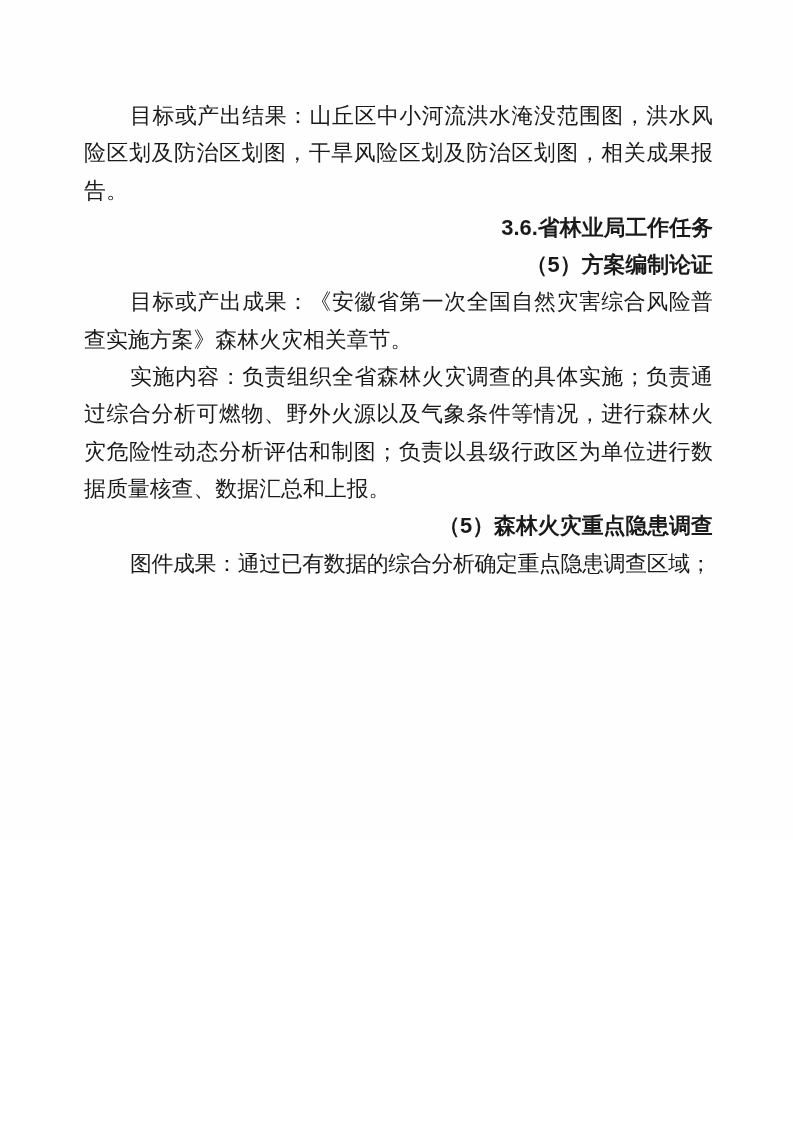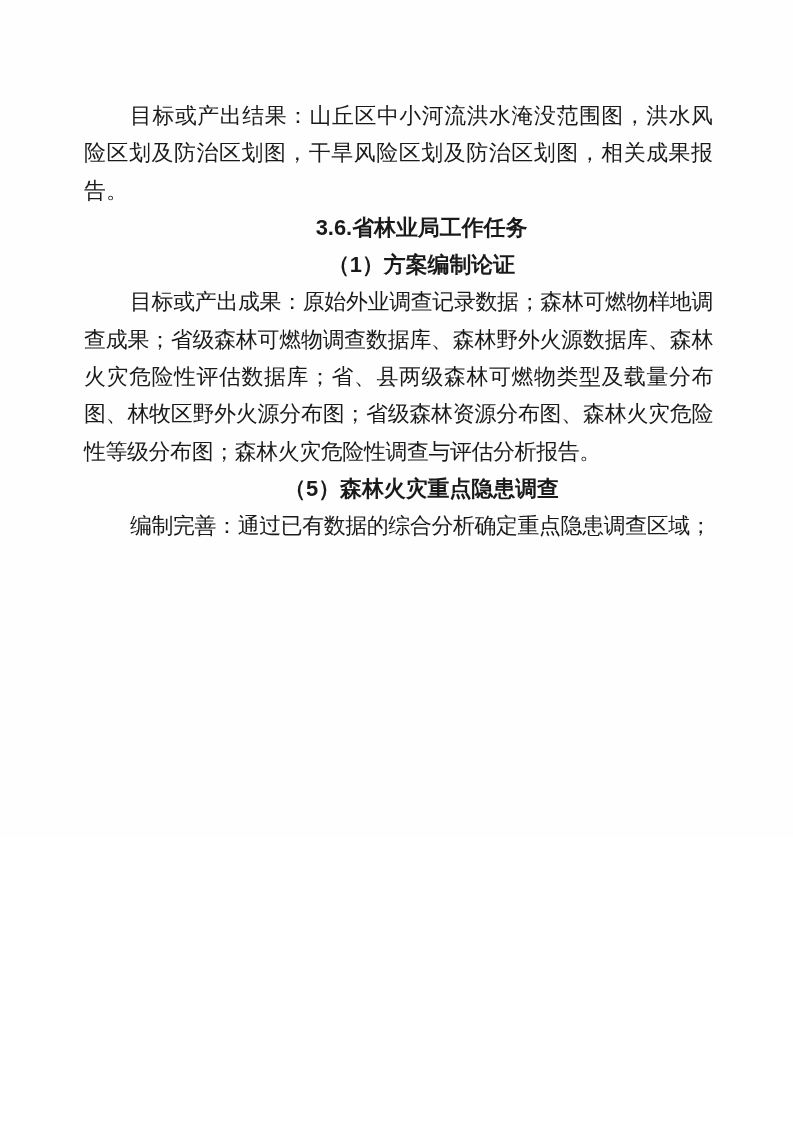--- a/index.html
+++ b/index.html
@@ -33,21 +33,21 @@
   }
   .para {
     font-weight: normal;
     font-family: "Liberation Serif", "DejaVu Serif", serif;
   }
   .para-tight {
     letter-spacing: -0.36px;
   }
   .heading {
     font-weight: 700;
-    text-align: center;
+    text-align: right;
     font-family: "Liberation Sans", "DejaVu Sans", sans-serif;
   }
   .page-number {
     position: absolute;
     left: 0;
     right: 0;
     top: 1000px;
     text-align: center;
     font-size: 14px;
     line-height: 20px;
@@ -55,19 +55,20 @@
     font-family: "Liberation Serif", "DejaVu Serif", serif;
   }
 </style>
 </head>
 <body>
 
 <div class="page">
   <div class="content">
     <p class="para">目标或产出结果：山丘区中小河流洪水淹没范围图，洪水风险区划及防治区划图，干旱风险区划及防治区划图，相关成果报告。</p>
     <h2 class="heading">3.6.省林业局工作任务</h2>
-    <h3 class="heading">（1）方案编制论证</h3>
-    <p class="para para-tight">目标或产出成果：原始外业调查记录数据；森林可燃物样地调查成果；省级森林可燃物调查数据库、森林野外火源数据库、森林火灾危险性评估数据库；省、县两级森林可燃物类型及载量分布图、林牧区野外火源分布图；省级森林资源分布图、森林火灾危险性等级分布图；森林火灾危险性调查与评估分析报告。</p>
+    <h3 class="heading">（5）方案编制论证</h3>
+    <p class="para">目标或产出成果：《安徽省第一次全国自然灾害综合风险普查实施方案》森林火灾相关章节。</p>
+    <p class="para">实施内容：负责组织全省森林火灾调查的具体实施；负责通过综合分析可燃物、野外火源以及气象条件等情况，进行森林火灾危险性动态分析评估和制图；负责以县级行政区为单位进行数据质量核查、数据汇总和上报。</p>
     <h3 class="heading">（5）森林火灾重点隐患调查</h3>
-    <p class="para para-tight">编制完善：通过已有数据的综合分析确定重点隐患调查区域；</p>
+    <p class="para para-tight">图件成果：通过已有数据的综合分析确定重点隐患调查区域；</p>
   </div>
   <div class="page-number">32</div>
 </div>
 
 </body></html>

